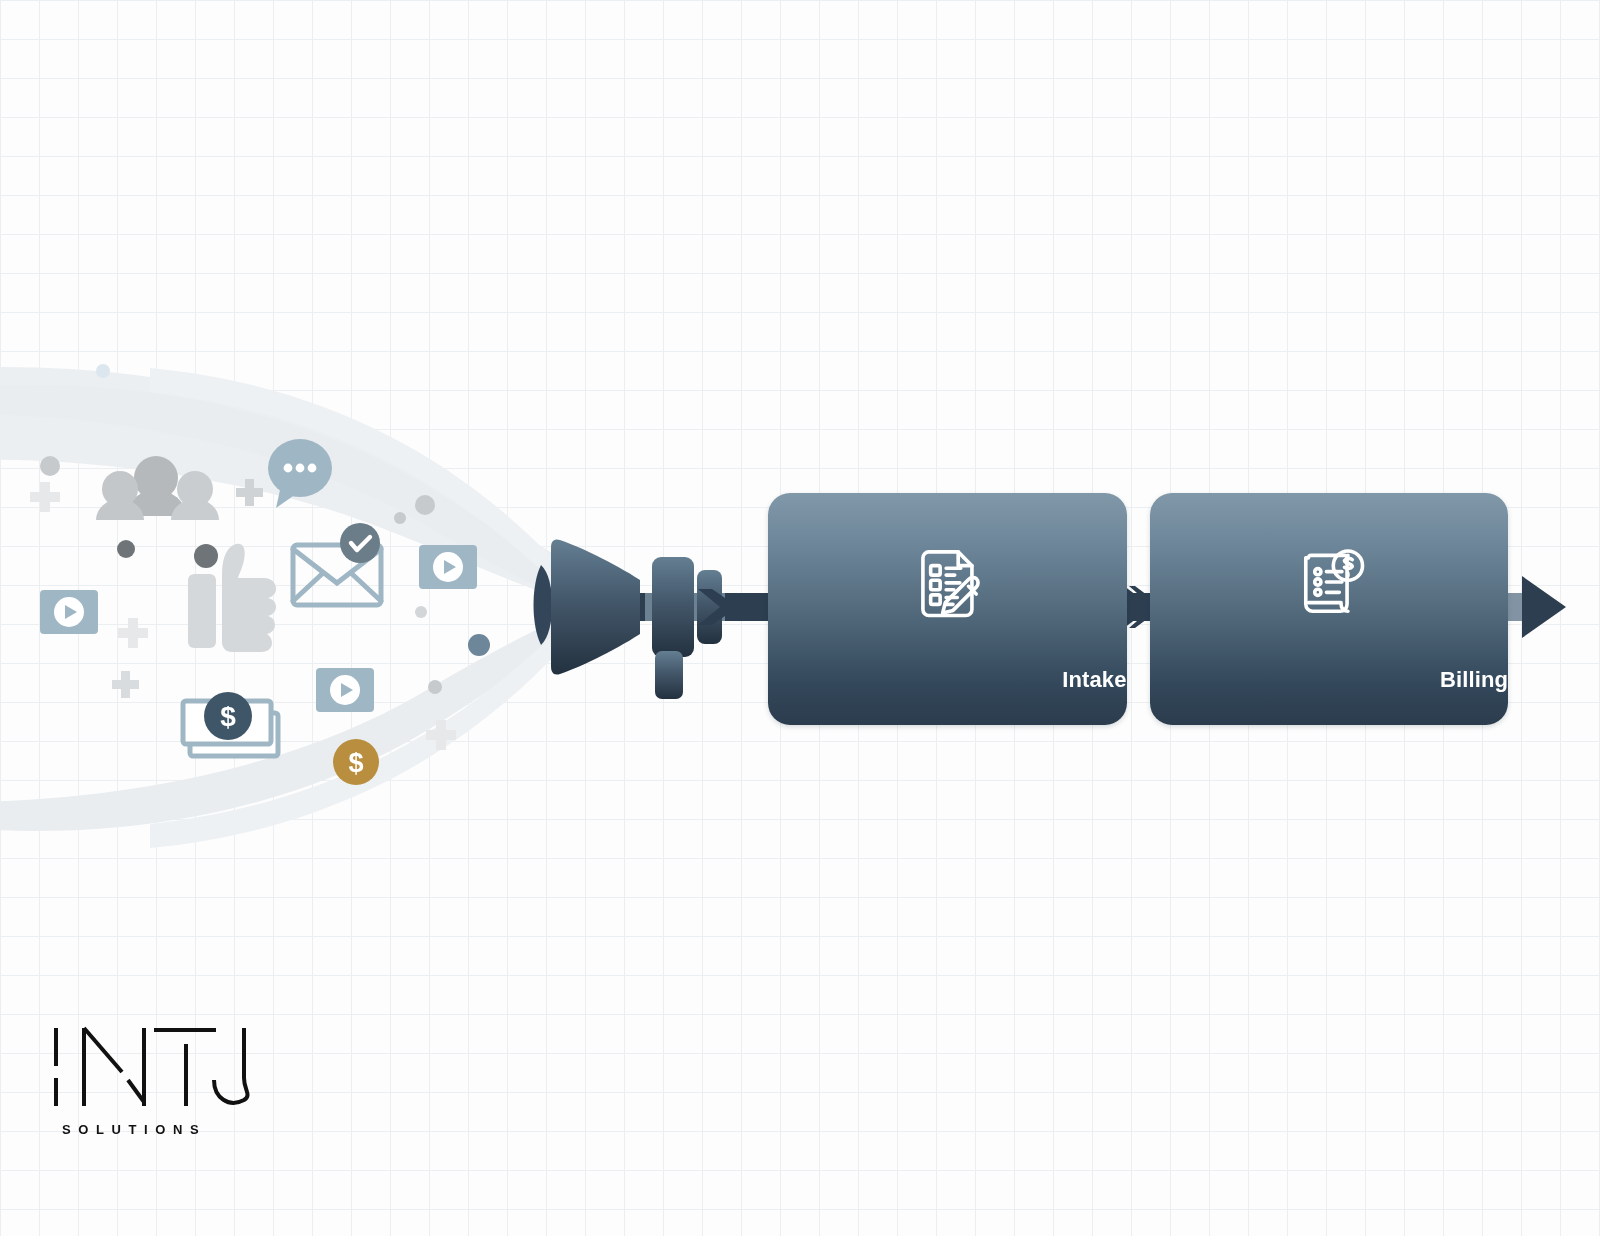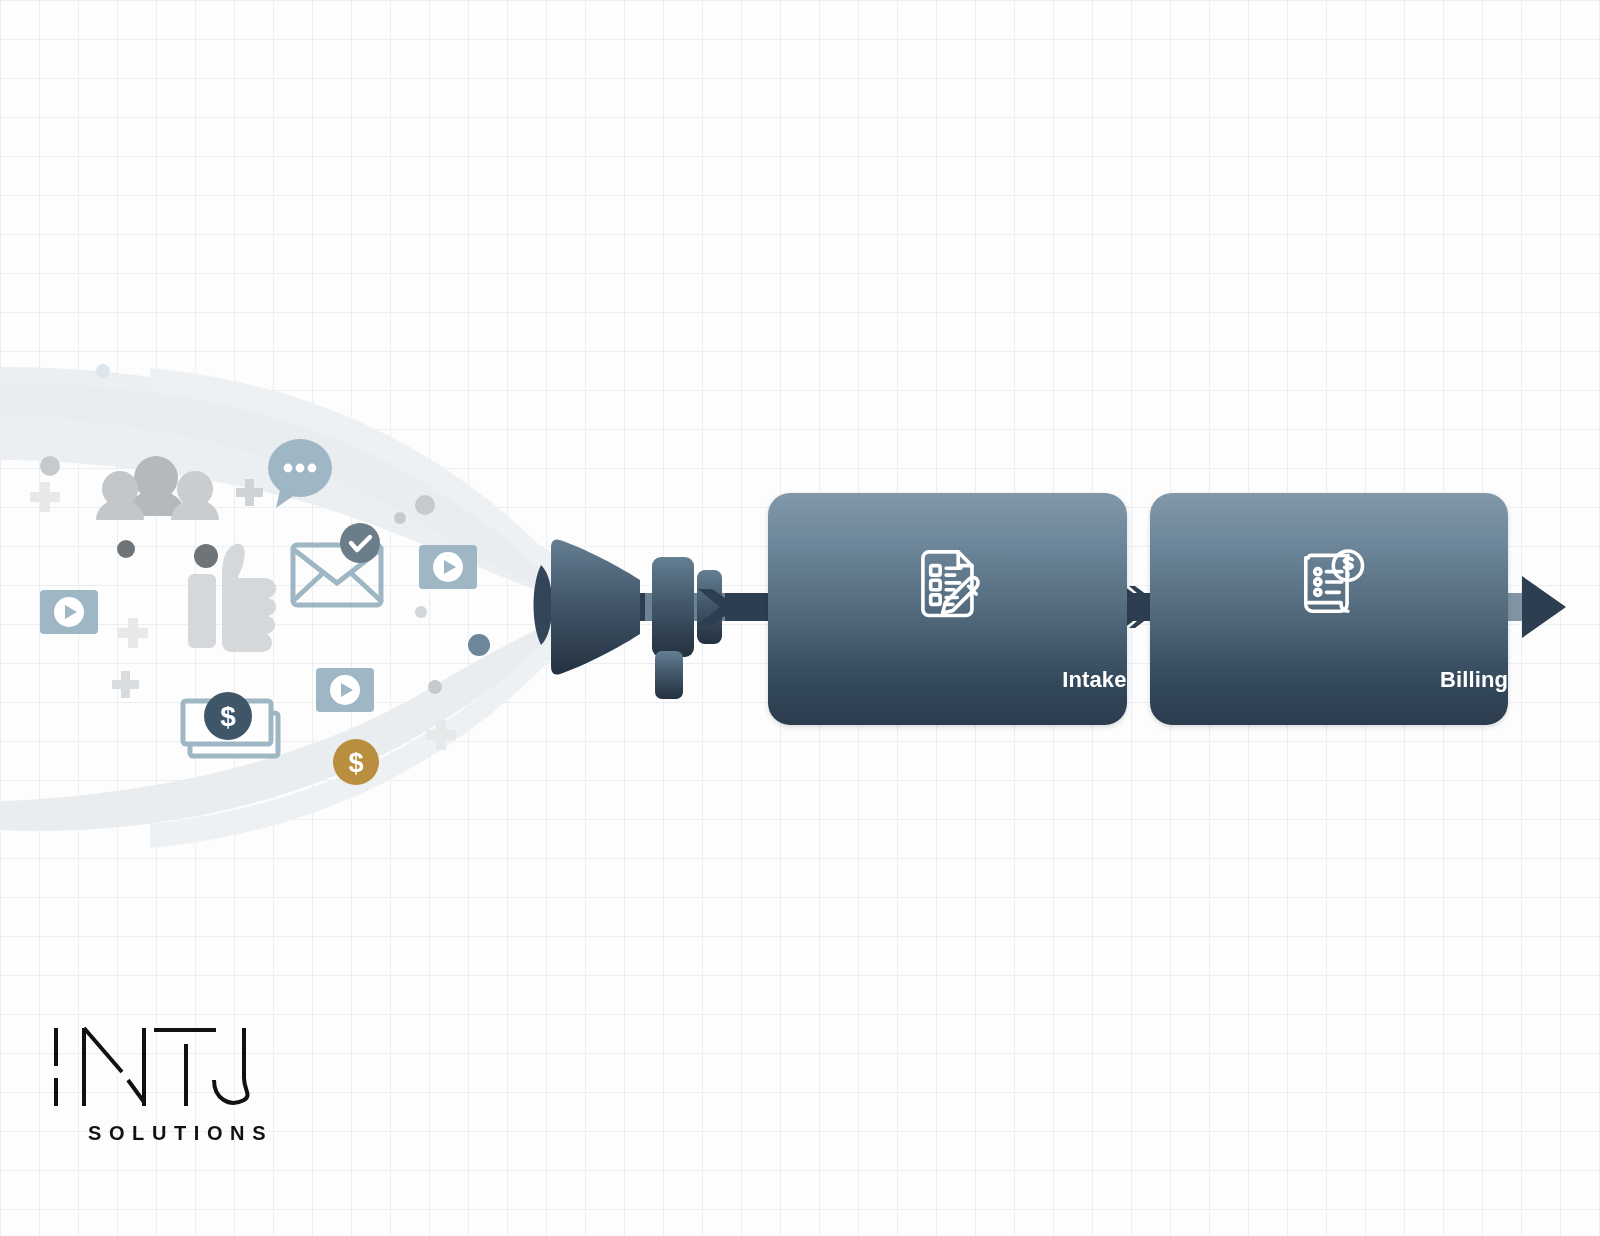--- a/index.html
+++ b/index.html
@@ -69,22 +69,22 @@
   
   #logo {
     position: absolute;
     left: 48px;
     top: 1022px;
     z-index: 8;
   }
   #logo-word { display: block; }
   #logo-sub {
     margin-top: 10px;
-    margin-left: 40px;
-    font-size: 20px;
+    margin-left: 14px;
+    font-size: 13px;
     font-weight: bold;
     letter-spacing: 7.6px;
     color: #111111;
     font-family: "Liberation Sans", sans-serif;
   }
 </style>
 </head>
 <body>
 
 <div id="canvas">

